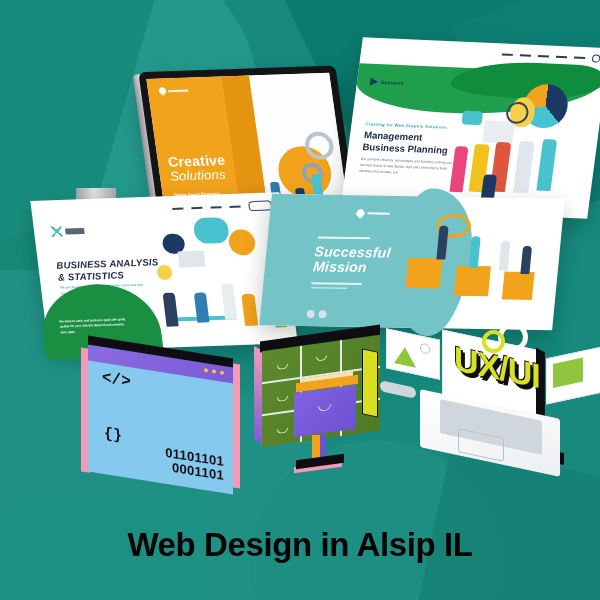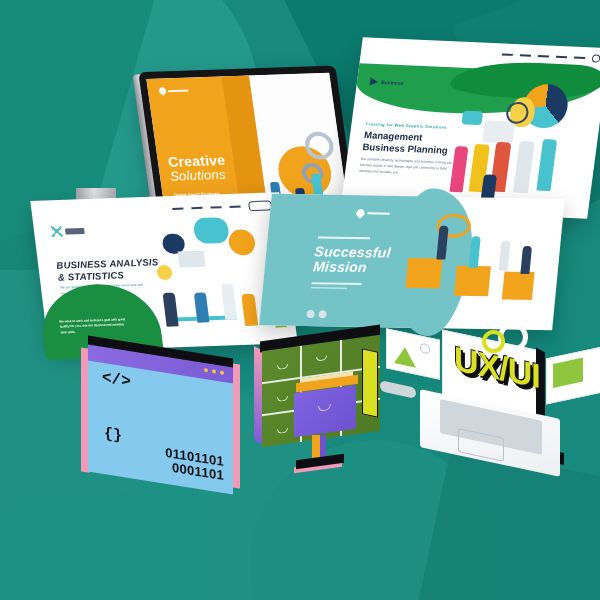--- a/index.html
+++ b/index.html
@@ -450,14 +450,15 @@
     </div>
     <div class="lp-gear lp-gear1"></div>
     <div class="lp-gear lp-gear2"></div>
     <div class="uxui">UX/UI</div>
     <div class="lp-base-shadow"></div>
     <div class="lp-base"></div>
     <div class="lp-keys"></div>
     <div class="lp-track"></div>
   </div>
 
+  <div id="title">Web Design in Alsip IL</div>
 
 </div>
 
 </body></html>

